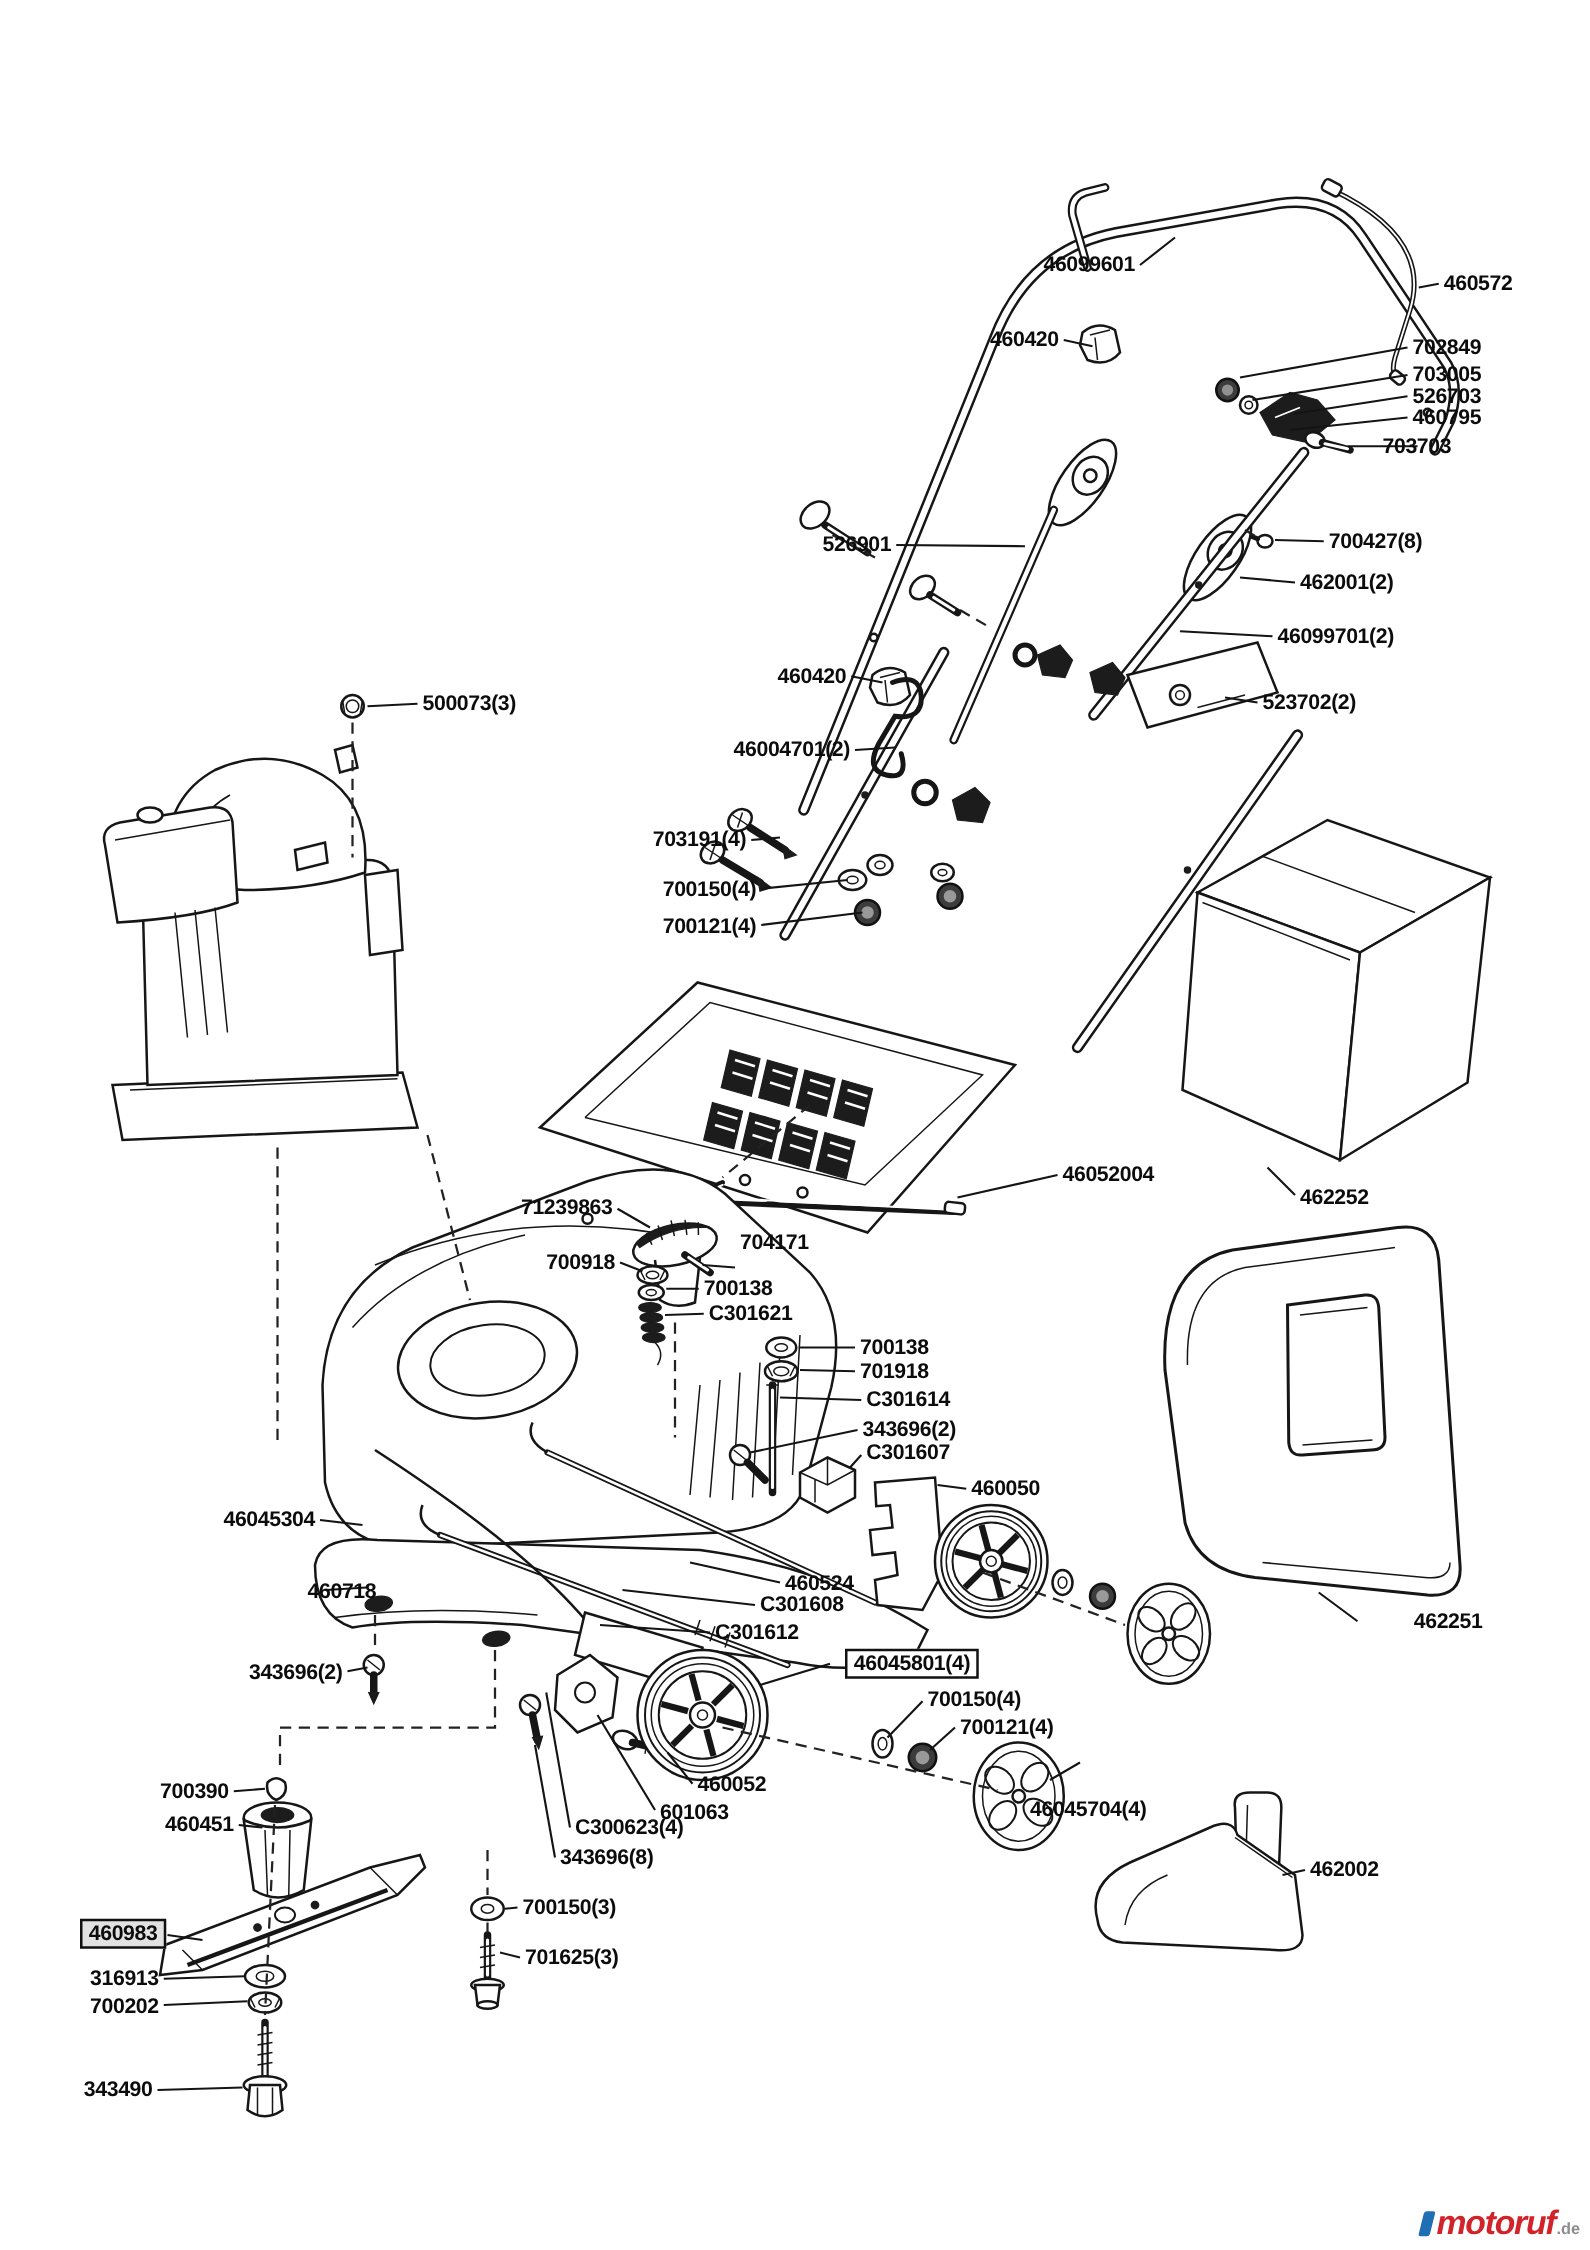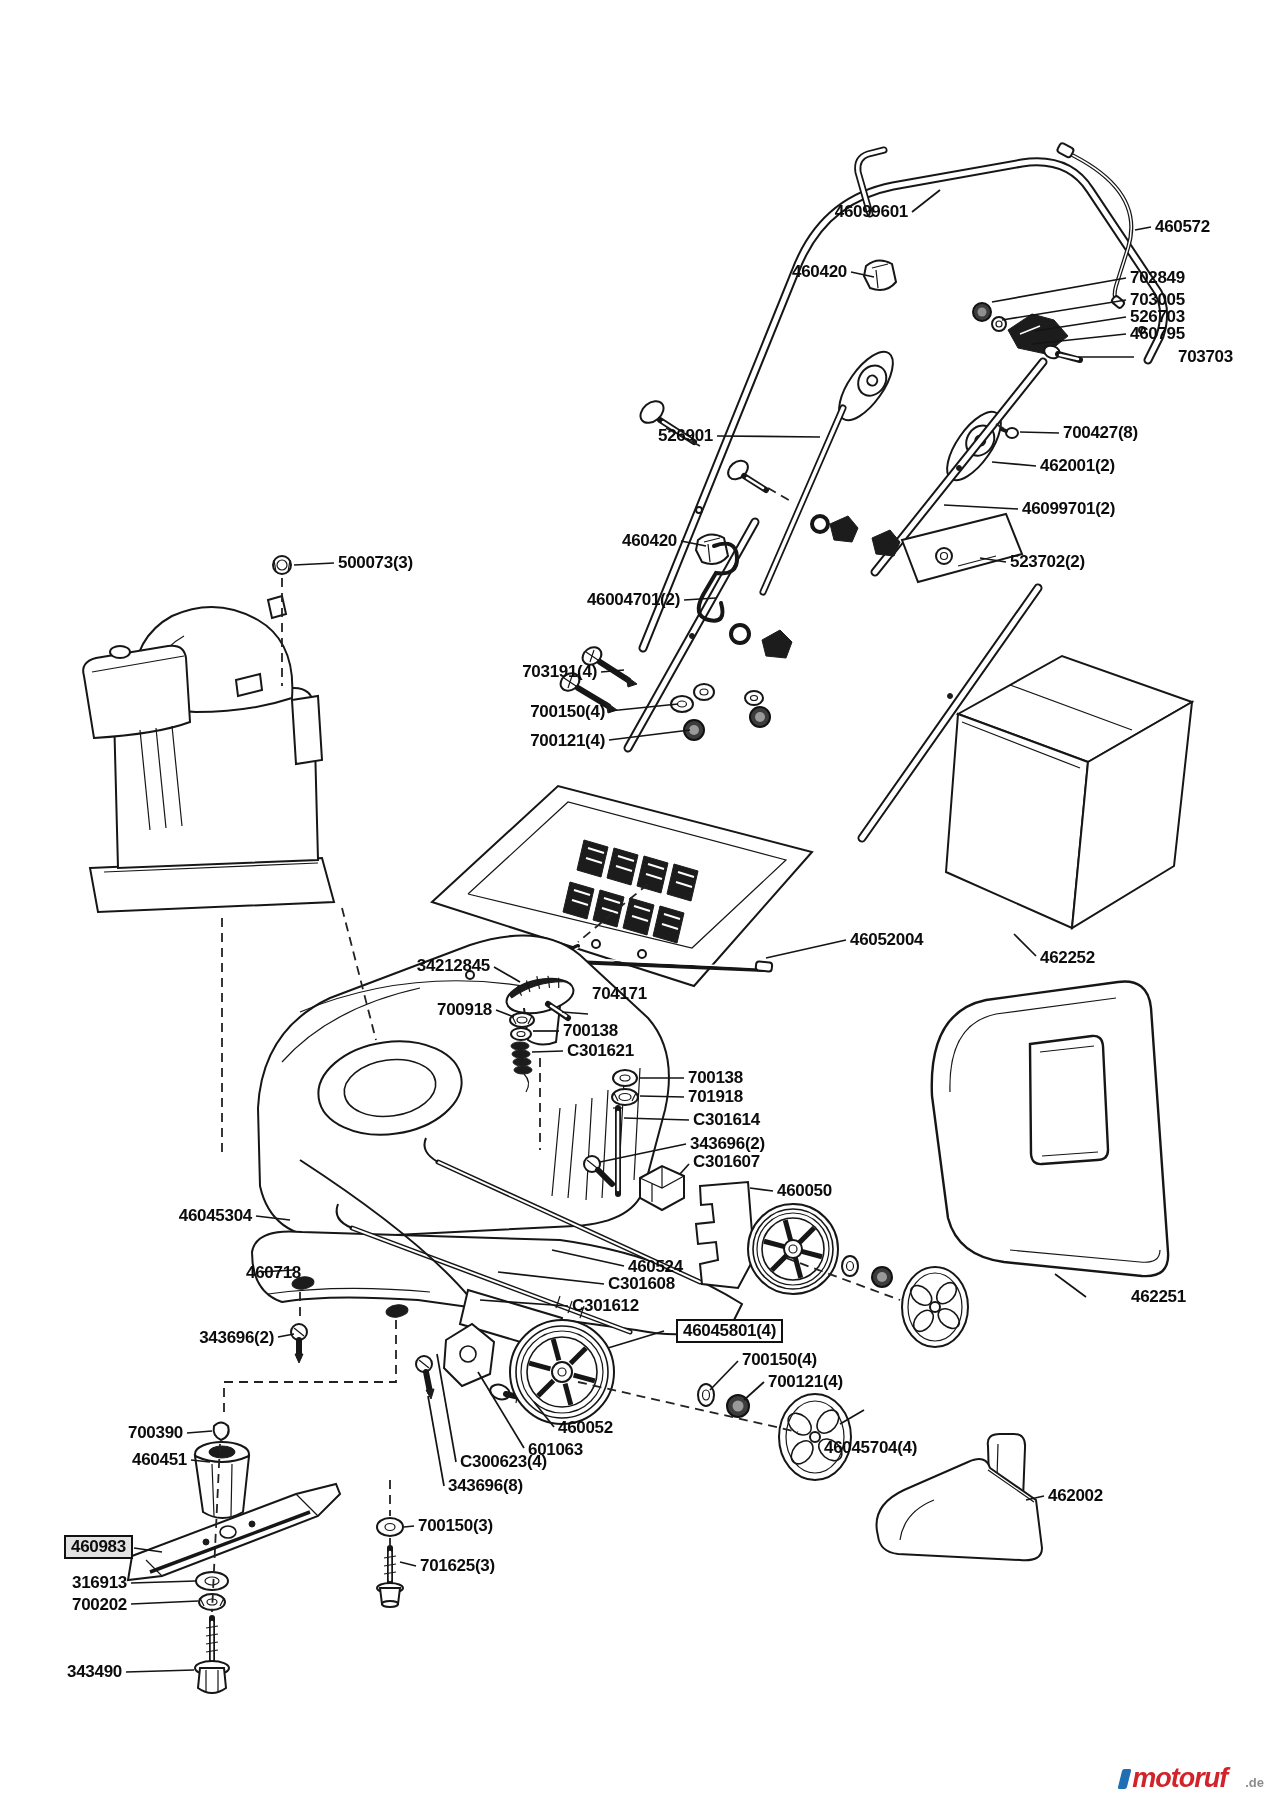--- a/index.html
+++ b/index.html
@@ -33,21 +33,21 @@
   .part-label{position:absolute;white-space:nowrap;font-weight:bold;font-size:17px;
       letter-spacing:-0.3px;color:#0c0c0c;transform:translate(0,-50%);}
   .part-label.r{transform:translate(-100%,-50%);}
   .part-label.boxed{border:2px solid #111;padding:0 5px;background:#fff;}
   .part-label.shaded{background:#e2e2e2;}
   
   .logo{position:absolute;right:8px;bottom:6px;display:flex;align-items:baseline;cursor:pointer;}
   .logo-mark{width:9px;height:20px;margin-right:3px;transform:skewX(-14deg);
       border-radius:2px;align-self:center;}
   .logo-main{font-size:27px;font-weight:bold;font-style:italic;letter-spacing:-1px;}
-  .logo-de{font-size:13px;font-weight:bold;margin-left:18px;}
+  .logo-de{font-size:13px;font-weight:bold;margin-left:1px;}
 </style>
 </head>
 <body>
 
 <div class="page">
 
 <svg id="art" width="1272" height="1800" viewBox="0 0 1272 1800" aria-hidden="true">
 
   <g>
     <path class="tO" d="M643 648 L795 272 Q822 200 893 186 L1022 163 Q1068 156 1090 190 L1158 292 Q1168 310 1160 336 L1148 360"></path>
@@ -510,35 +510,35 @@
     </svg>
 
 <div id="label-layer" class="overlay">
       <div class="part-label r" style="left: 908px; top: 212px;">46099601</div>
       <div class="part-label" style="left: 1155px; top: 227px;">460572</div>
       <div class="part-label r" style="left: 847px; top: 272px;">460420</div>
       <div class="part-label" style="left: 1130px; top: 278px;">702849</div>
       <div class="part-label" style="left: 1130px; top: 300px; text-align: right;">703005</div>
       <div class="part-label" style="left: 1130px; top: 317px;">526703</div>
       <div class="part-label" style="left: 1130px; top: 334px;">460795</div>
-      <div class="part-label" style="left: 1178px; top: 357px; text-align: center;">703703</div>
+      <div class="part-label" style="left: 1106px; top: 357px; text-align: center;">703703</div>
       <div class="part-label r" style="left: 713px; top: 436px;">526901</div>
       <div class="part-label" style="left: 1063px; top: 433px;">700427(8)</div>
       <div class="part-label" style="left: 1040px; top: 466px;">462001(2)</div>
       <div class="part-label" style="left: 1022px; top: 509px;">46099701(2)</div>
       <div class="part-label r" style="left: 677px; top: 541px;">460420</div>
       <div class="part-label" style="left: 1010px; top: 562px;">523702(2)</div>
       <div class="part-label r" style="left: 680px; top: 600px;">46004701(2)</div>
       <div class="part-label r" style="left: 597px; top: 672px;">703191(4)</div>
       <div class="part-label r" style="left: 605px; top: 712px;">700150(4)</div>
       <div class="part-label r" style="left: 605px; top: 741px;">700121(4)</div>
       <div class="part-label" style="left: 338px; top: 563px;">500073(3)</div>
       <div class="part-label" style="left: 850px; top: 940px;">46052004</div>
       <div class="part-label" style="left: 1040px; top: 958px;">462252</div>
-      <div class="part-label r" style="left: 490px; top: 966px;">34212845</div>
+      <div class="part-label r" style="left: 490px; top: 966px;">71239863</div>
       <div class="part-label r" style="left: 492px; top: 1010px;">700918</div>
       <div class="part-label" style="left: 592px; top: 994px;">704171</div>
       <div class="part-label" style="left: 563px; top: 1031px;">700138</div>
       <div class="part-label" style="left: 567px; top: 1051px;">C301621</div>
       <div class="part-label" style="left: 688px; top: 1078px;">700138</div>
       <div class="part-label" style="left: 688px; top: 1097px;">701918</div>
       <div class="part-label" style="left: 693px; top: 1120px;">C301614</div>
       <div class="part-label" style="left: 690px; top: 1144px;">343696(2)</div>
       <div class="part-label" style="left: 693px; top: 1162px;">C301607</div>
       <div class="part-label" style="left: 777px; top: 1191px;">460050</div>

